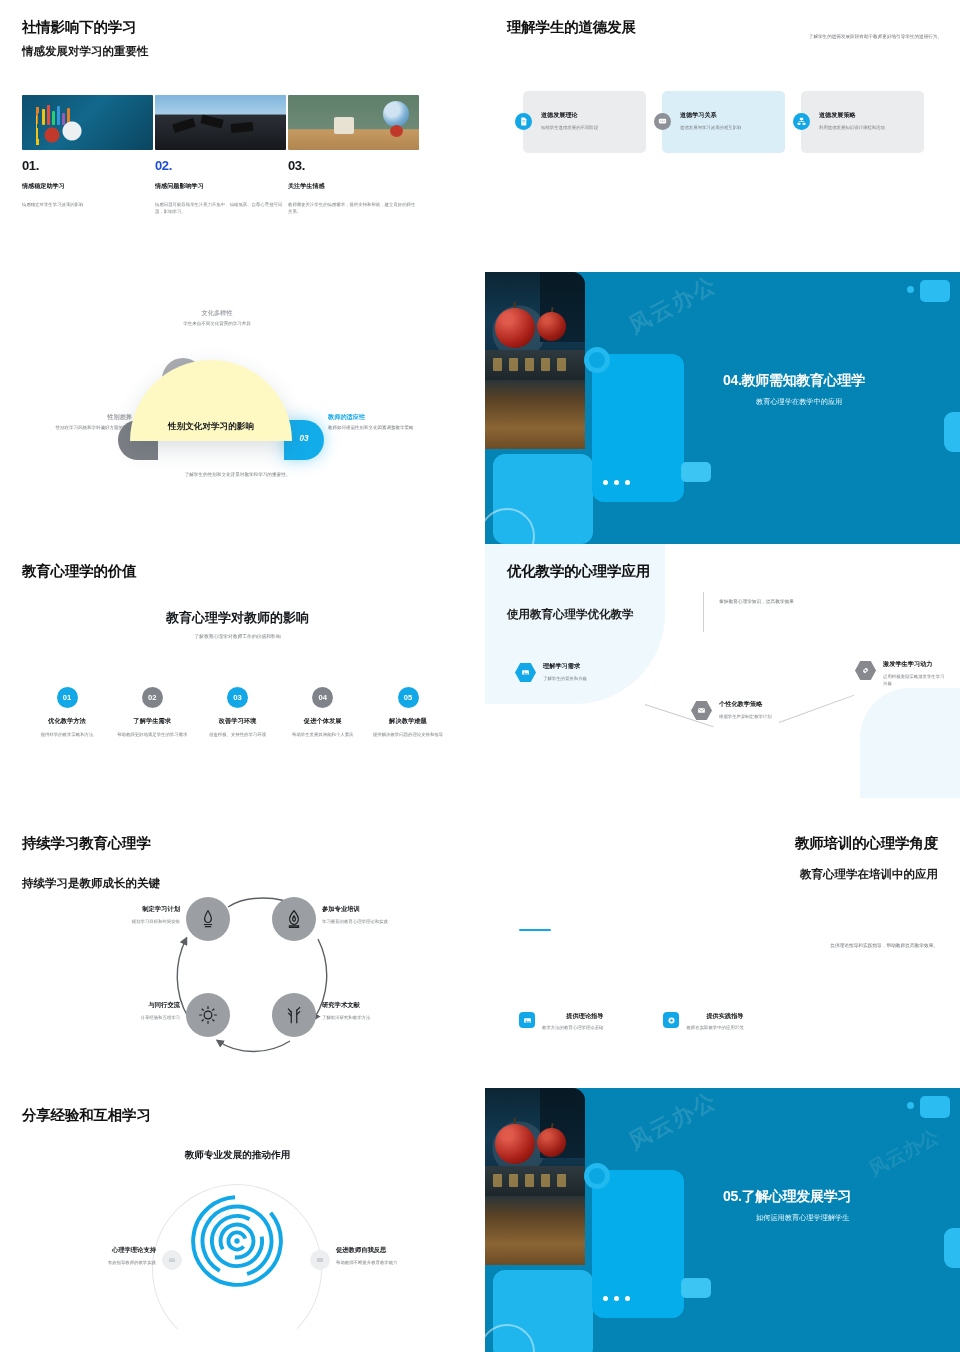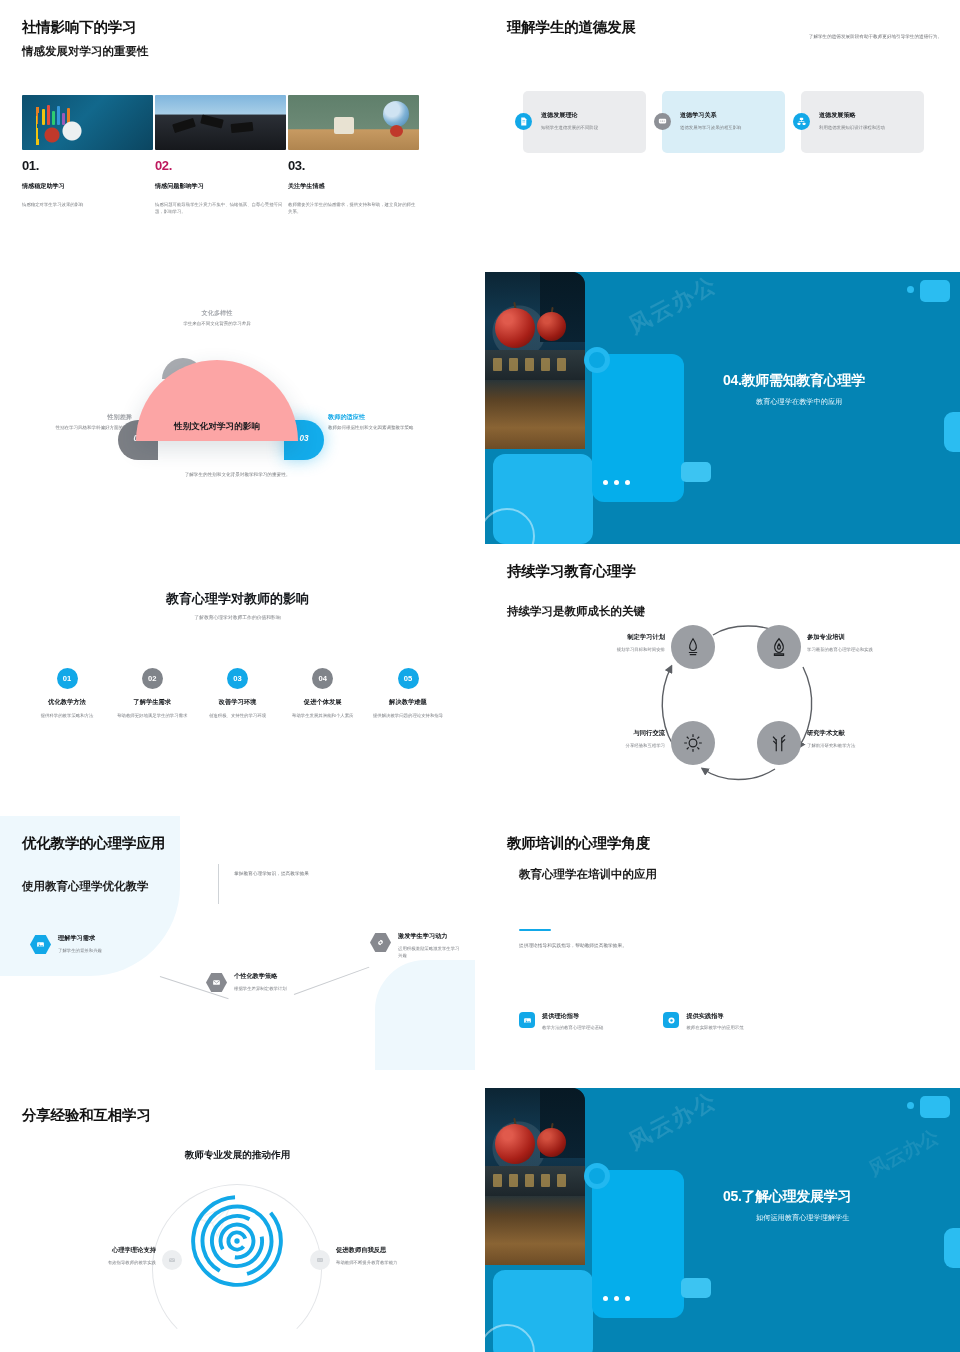--- a/index.html
+++ b/index.html
@@ -27,21 +27,21 @@
     font-size: 14.5px; font-weight: bold; letter-spacing: -0.2px;
     color: #111; line-height: 1.3;
   }
   .h-sub {
     font-size: 11.5px; font-weight: bold; color: #1b1b1b; line-height: 1.4;
   }
   .tiny { font-size: 4.6px; color: #6d6f73; line-height: 1.55; }
   .tiny-d { font-size: 4.4px; color: #7a7d81; line-height: 1.6; }
   .card-h { font-size: 6.1px; font-weight: bold; color: #15181c; }
   .num-big { font-size: 13px; font-weight: bold; color: #15181c; letter-spacing: -0.4px; }
-  .num-big.accent { color: #be185d; }
+  .num-big.accent { color: #1d4ed8; }
 
   
   .s1 { padding: 18px 22px 0 22px; }
   .s1 .t1 { margin-bottom: 7px; }
   .s1 .t2 { font-size: 11.5px; font-weight: bold; font-family: Liberation Mono, monospace; }
   .s1 .cards { display: flex; gap: 2px; margin-top: 36px; }
   .s1 .card { width: 131px; }
   .s1 .thumb { width: 131px; height: 55px; border-radius: 1px; overflow: hidden; position: relative; }
   .s1 .c-num { margin-top: 8px; }
   .s1 .c-head { margin-top: 9px; }
@@ -83,23 +83,23 @@
     width: 123px; height: 62px; border-radius: 5px; margin-left: -9px;
     padding: 20px 10px 0 18px;
   }
   .s2 .panel.g { background: #ebecee; }
   .s2 .panel.b { background: #d9eef7; }
 
   
   .s3 { padding: 18px 22px 0 22px; }
   .s3 .dome-wrap { position: relative; width: 100%; height: 180px; margin-top: 14px; }
   .dome {
-    position: absolute; left: 114px; top: 56px; width: 162px; height: 81px;
+    position: absolute; left: 108px; top: 56px; width: 162px; height: 81px;
     border-radius: 162px 162px 0 0;
-    background: #fca5a5; box-shadow: 0 8px 22px rgba(40,60,80,.16);
+    background: #fef9c3; box-shadow: 0 8px 22px rgba(40,60,80,.16);
   }
   .dome .dlabel { position: absolute; left: 0; right: 0; bottom: 8px; text-align: center;
     font-size: 8.6px; font-weight: bold; color: #15181c; }
   .knob { position: absolute; width: 42px; height: 21px; border-radius: 42px 42px 0 0;
     display: flex; align-items: flex-end; justify-content: center; }
   .knob span { font-size: 8.2px; font-style: italic; font-weight: bold; color: #fff;
     transform: translateY(-2px); }
   .knob.k1 { left: 96px; top: 116px; width: 40px; height: 40px; border-radius: 40px 0 0 40px;
     background: #7c7f85; align-items: center; }
   .knob.k2 { left: 140px; top: 54px; background: #a9acb1; }
@@ -212,21 +212,21 @@
   .cyc .n-br { left: 250px; top: 106px; }
   .cyc .lab { position: absolute; }
   .cyc .lab .lh { font-size: 6.3px; font-weight: bold; color: #15181c; }
   .cyc .lab .ld { font-size: 4.4px; color: #7a7d82; margin-top: 4px; line-height: 1.6; }
   .cyc .l-tl { left: 58px; top: 18px; width: 100px; text-align: right; }
   .cyc .l-tr { left: 300px; top: 18px; width: 110px; text-align: left; }
   .cyc .l-bl { left: 58px; top: 114px; width: 100px; text-align: right; }
   .cyc .l-br { left: 300px; top: 114px; width: 110px; text-align: left; }
 
   
-  .s8 { padding: 18px 22px 0 22px; }
+  .s8 { padding: 18px 22px 0 22px; text-align: right; }
   .s8 .t2 { margin-top: 13px; padding-left: 12px; }
   .s8 .bar { width: 32px; height: 2.5px; background: #12a8e8; margin: 47px 0 0 12px; border-radius: 2px; }
   .s8 .lead { font-size: 4.7px; color: #6c6f74; margin: 11px 0 0 12px; }
   .s8 .pair { display: flex; gap: 60px; margin: 64px 0 0 12px; }
   .s8 .it { display: flex; gap: 7px; align-items: flex-start; }
   .s8 .ic { width: 16px; height: 16px; border-radius: 4px; background: #12a8e8;
     display: flex; align-items: center; justify-content: center; flex: none; }
   .s8 .it .hh { font-size: 6.2px; font-weight: bold; color: #15181c; }
   .s8 .it .dd { font-size: 4.4px; color: #7a7d82; margin-top: 4px; }
 
@@ -416,20 +416,21 @@
     <div class="sq-tr"></div>
     <div class="dot-tr"></div>
     <div class="sq-r"></div>
     <div class="h-text">
       <div class="big">04.教师需知教育心理学</div>
       <div class="small">教育心理学在教学中的应用</div>
     </div>
   </section>
 
   <section class="slide s5">
+    <div class="h-title">教育心理学的价值</div>
     <div class="mid">
       <div class="m1">教育心理学对教师的影响</div>
       <div class="m2">了解教育心理学对教师工作的价值和影响</div>
     </div>
     <div class="steps">
       <div class="step">
         <div class="circ b">01</div>
         <div class="st-h">优化教学方法</div>
         <div class="st-d">提供科学的教学策略和方法</div>
       </div>
@@ -445,20 +446,76 @@
       </div>
       <div class="step">
         <div class="circ g">04</div>
         <div class="st-h">促进个体发展</div>
         <div class="st-d">帮助学生发展其潜能和个人素质</div>
       </div>
       <div class="step">
         <div class="circ b">05</div>
         <div class="st-h">解决教学难题</div>
         <div class="st-d">提供解决教学问题的理论支持和指导</div>
+      </div>
+    </div>
+  </section>
+
+  <section class="slide s6">
+    <div class="blob"></div>
+    <div class="blob2"></div>
+    <div class="inner">
+      <div class="h-title">优化教学的心理学应用</div>
+      <div class="divider"></div>
+      <div class="lead">掌握教育心理学知识，提高教学效果</div>
+      <div class="h-sub t2">使用教育心理学优化教学</div>
+
+      <div class="flow">
+        <div class="conn" style="left:138px; top:52px; width:72px; transform:rotate(18deg);"></div>
+        <div class="conn" style="left:272px; top:70px; width:80px; transform:rotate(-20deg);"></div>
+
+        <div class="hexnode" style="left:8px; top:10px;">
+          <div class="hex b">
+            <svg width="9" height="9" viewBox="0 0 16 16" fill="#fff">
+                <rect x="2" y="4" width="12" height="8" rx="1.5"></rect>
+                <circle cx="5.5" cy="7" r="1" fill="#12a8e8"></circle>
+                <path d="M3.5 11.5l3-3 2.2 2.2 2-1.8 2.8 2.6z" fill="#12a8e8"></path>
+              </svg>
+          </div>
+          <div class="txt">
+            <div class="hh">理解学习需求</div>
+            <div class="dd">了解学生的背景和兴趣</div>
+          </div>
+        </div>
+
+        <div class="hexnode" style="left:184px; top:48px;">
+          <div class="hex g">
+            <svg width="9" height="9" viewBox="0 0 16 16" fill="#fff">
+                <rect x="2" y="4" width="12" height="8" rx="1.5"></rect>
+                <path d="M2.6 5l5.4 4 5.4-4" stroke="#87898f" stroke-width="1.2" fill="none"></path>
+              </svg>
+          </div>
+          <div class="txt">
+            <div class="hh">个性化教学策略</div>
+            <div class="dd">根据学生差异制定教学计划</div>
+          </div>
+        </div>
+
+        <div class="hexnode" style="left:348px; top:8px;">
+          <div class="hex g">
+            <svg width="9" height="9" viewBox="0 0 16 16" fill="#fff">
+                <path d="M8 3.2l1.3.6 1.4-.3.5 1.3 1.1.9-.6 1.3.6 1.3-1.1.9-.5 1.3-1.4-.3L8 12.8l-1.3-.6-1.4.3-.5-1.3-1.1-.9.6-1.3-.6-1.3 1.1-.9.5-1.3 1.4.3z"></path>
+                <circle cx="8" cy="8" r="1.9" fill="#87898f"></circle>
+              </svg>
+          </div>
+          <div class="txt">
+            <div class="hh">激发学生学习动力</div>
+            <div class="dd">运用积极激励策略激发学生学习兴趣</div>
+          </div>
+        </div>
       </div>
     </div>
   </section>
 
   <section class="slide s7">
     <div class="h-title">持续学习教育心理学</div>
     <div class="h-sub t2">持续学习是教师成长的关键</div>
 
     <div class="cyc">
       <svg width="430" height="180" style="position:absolute;left:0;top:0">
@@ -507,76 +564,20 @@
         <div class="lh">参加专业培训</div>
         <div class="ld">学习最新的教育心理学理论和实践</div>
       </div>
       <div class="lab l-bl">
         <div class="lh">与同行交流</div>
         <div class="ld">分享经验和互相学习</div>
       </div>
       <div class="lab l-br">
         <div class="lh">研究学术文献</div>
         <div class="ld">了解前沿研究和教学方法</div>
-      </div>
-    </div>
-  </section>
-
-  <section class="slide s6">
-    <div class="blob"></div>
-    <div class="blob2"></div>
-    <div class="inner">
-      <div class="h-title">优化教学的心理学应用</div>
-      <div class="divider"></div>
-      <div class="lead">掌握教育心理学知识，提高教学效果</div>
-      <div class="h-sub t2">使用教育心理学优化教学</div>
-
-      <div class="flow">
-        <div class="conn" style="left:138px; top:52px; width:72px; transform:rotate(18deg);"></div>
-        <div class="conn" style="left:272px; top:70px; width:80px; transform:rotate(-20deg);"></div>
-
-        <div class="hexnode" style="left:8px; top:10px;">
-          <div class="hex b">
-            <svg width="9" height="9" viewBox="0 0 16 16" fill="#fff">
-                <rect x="2" y="4" width="12" height="8" rx="1.5"></rect>
-                <circle cx="5.5" cy="7" r="1" fill="#12a8e8"></circle>
-                <path d="M3.5 11.5l3-3 2.2 2.2 2-1.8 2.8 2.6z" fill="#12a8e8"></path>
-              </svg>
-          </div>
-          <div class="txt">
-            <div class="hh">理解学习需求</div>
-            <div class="dd">了解学生的背景和兴趣</div>
-          </div>
-        </div>
-
-        <div class="hexnode" style="left:184px; top:48px;">
-          <div class="hex g">
-            <svg width="9" height="9" viewBox="0 0 16 16" fill="#fff">
-                <rect x="2" y="4" width="12" height="8" rx="1.5"></rect>
-                <path d="M2.6 5l5.4 4 5.4-4" stroke="#87898f" stroke-width="1.2" fill="none"></path>
-              </svg>
-          </div>
-          <div class="txt">
-            <div class="hh">个性化教学策略</div>
-            <div class="dd">根据学生差异制定教学计划</div>
-          </div>
-        </div>
-
-        <div class="hexnode" style="left:348px; top:8px;">
-          <div class="hex g">
-            <svg width="9" height="9" viewBox="0 0 16 16" fill="#fff">
-                <path d="M8 3.2l1.3.6 1.4-.3.5 1.3 1.1.9-.6 1.3.6 1.3-1.1.9-.5 1.3-1.4-.3L8 12.8l-1.3-.6-1.4.3-.5-1.3-1.1-.9.6-1.3-.6-1.3 1.1-.9.5-1.3 1.4.3z"></path>
-                <circle cx="8" cy="8" r="1.9" fill="#87898f"></circle>
-              </svg>
-          </div>
-          <div class="txt">
-            <div class="hh">激发学生学习动力</div>
-            <div class="dd">运用积极激励策略激发学生学习兴趣</div>
-          </div>
-        </div>
       </div>
     </div>
   </section>
 
   <section class="slide s8">
     <div class="h-title">教师培训的心理学角度</div>
     <div class="h-sub t2">教育心理学在培训中的应用</div>
     <div class="bar"></div>
     <div class="lead">提供理论指导和实践指导，帮助教师提高教学效果。</div>
 

